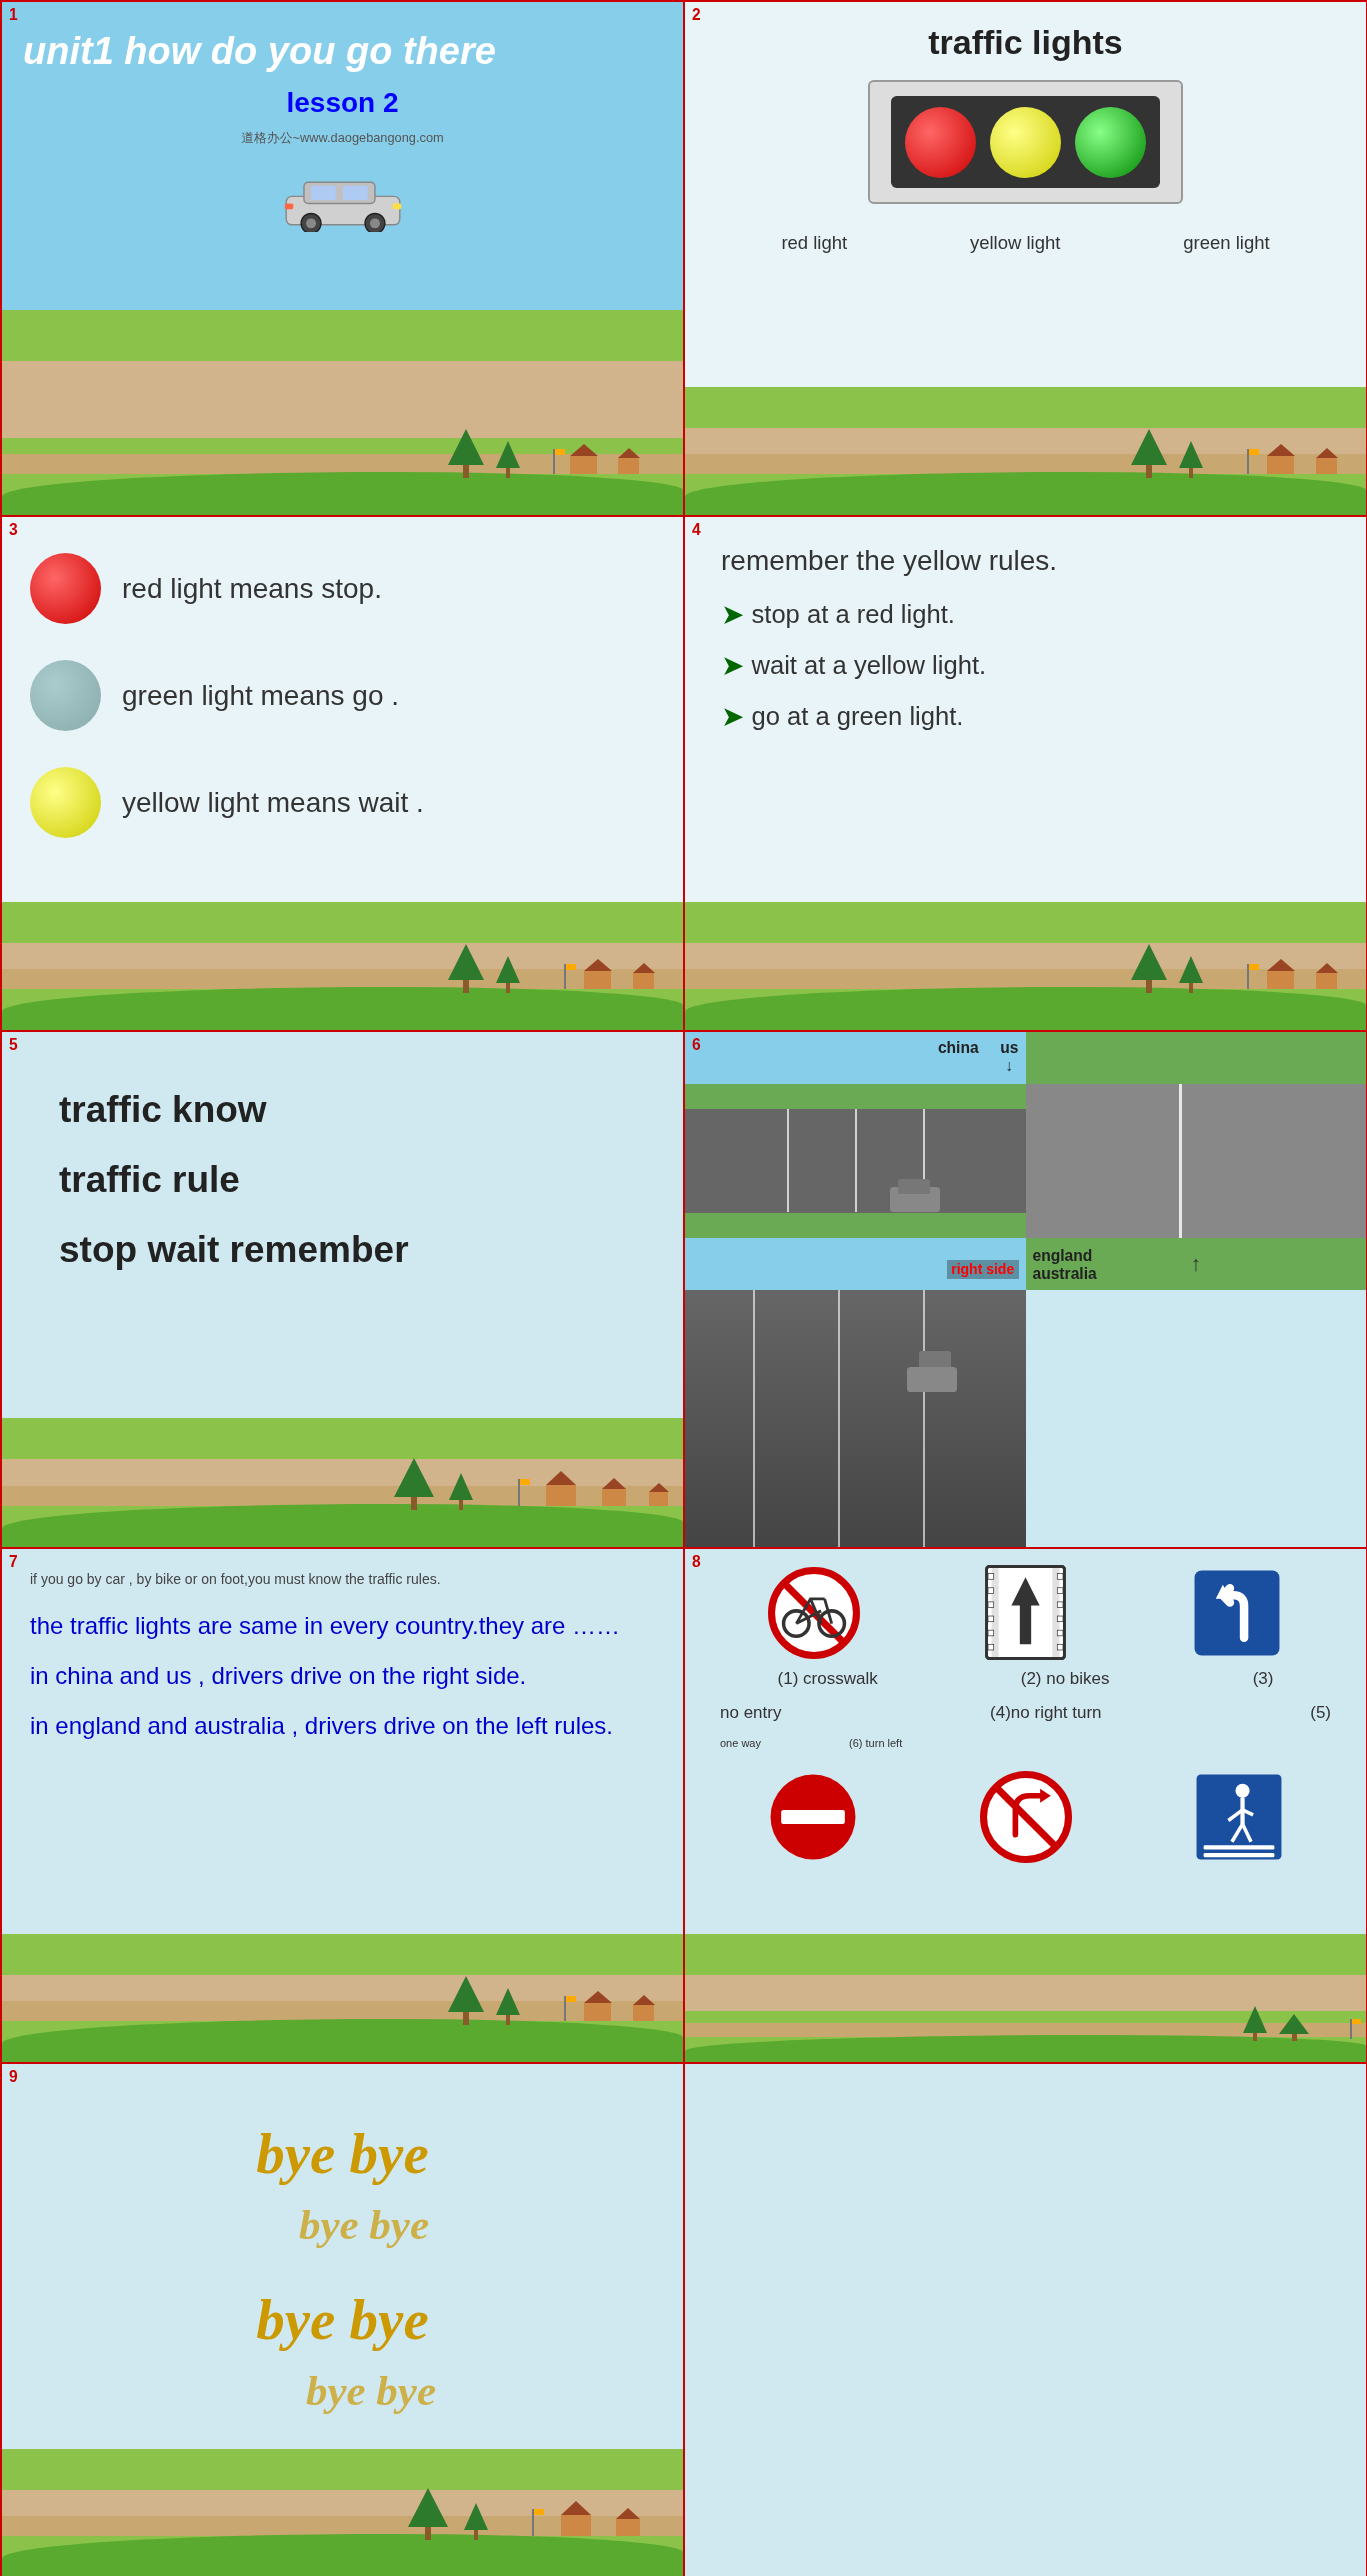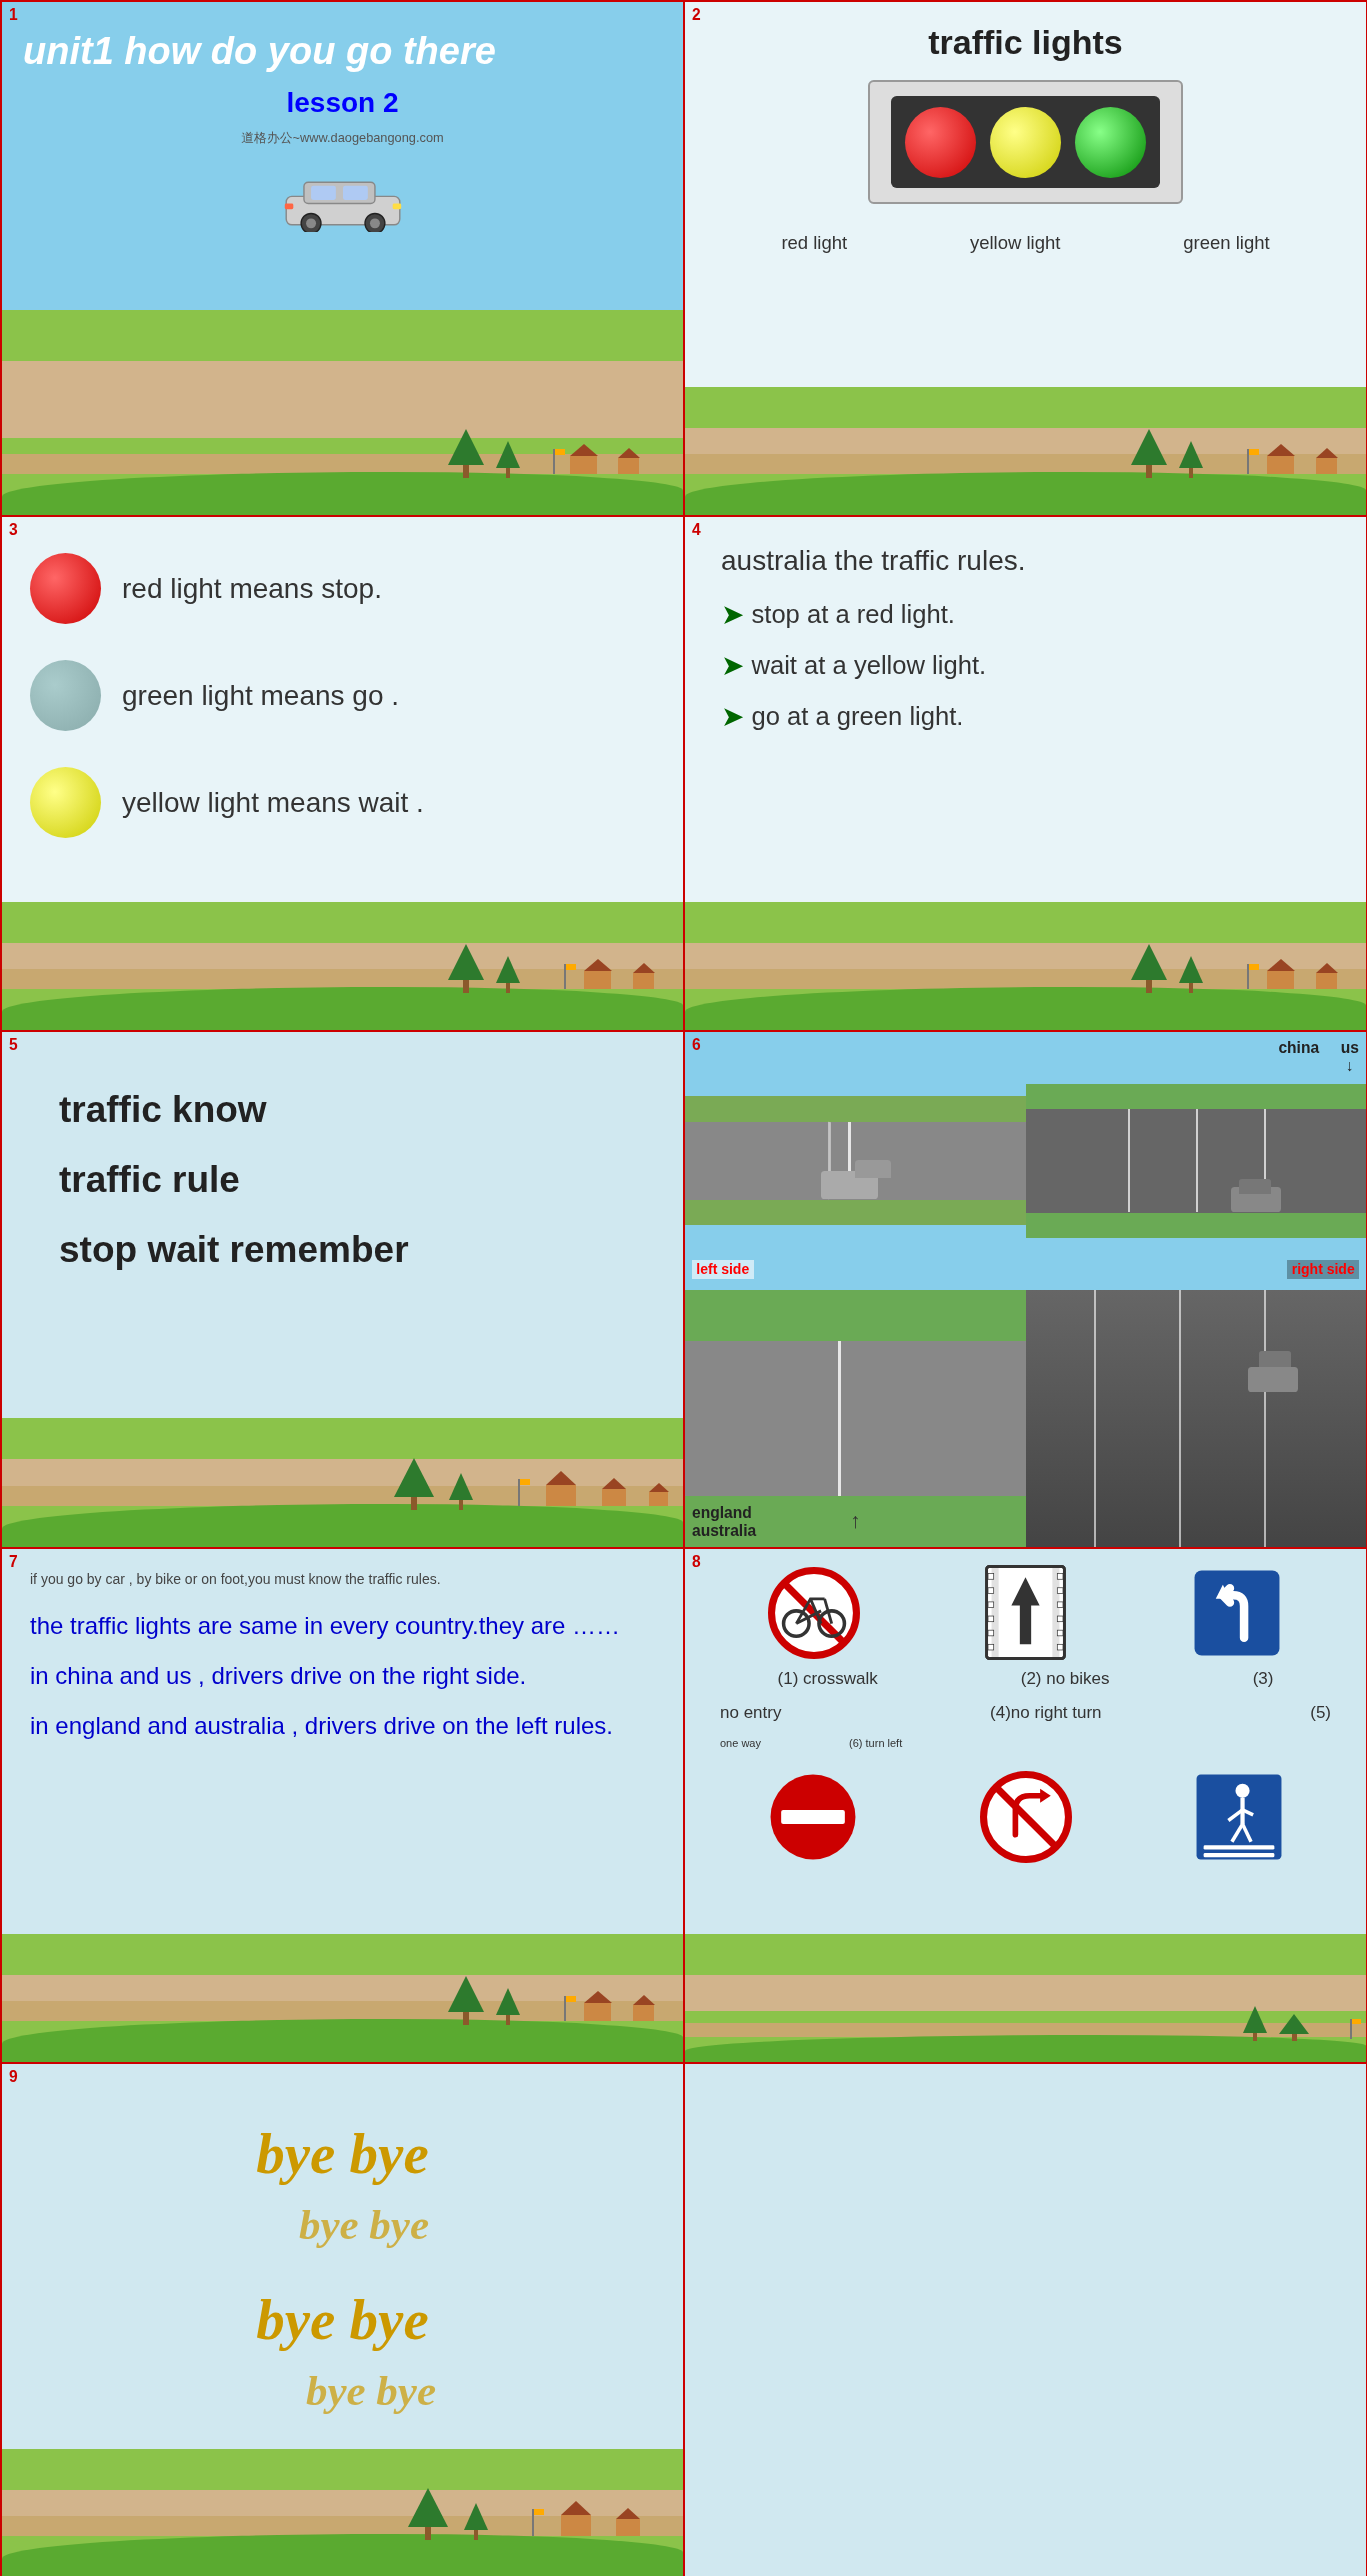--- a/index.html
+++ b/index.html
@@ -384,21 +384,21 @@
       <div style="position:absolute;bottom:41px;right:28px;">
         <div style="width:0;height:0;border-left:11.4px solid transparent;border-right:11.4px solid transparent;border-bottom:10.7px solid #994422;"></div>
         <div style="width:21px;height:15.6px;background:#cc8844;"></div>
       </div>
     </div>
   </div>
 
   <div class="slide slide-4">
     <span class="slide-num">4</span>
     <div class="content">
-      <div class="main-title">australia the traffic rules.</div>
+      <div class="main-title">remember the yellow rules.</div>
       <div class="rule-item">
         <span class="arrow-right">➤</span>
         <span>stop at a red light.</span>
       </div>
       <div class="rule-item">
         <span class="arrow-right">➤</span>
         <span>wait at a yellow light.</span>
       </div>
       <div class="rule-item">
         <span class="arrow-right">➤</span>
@@ -467,32 +467,20 @@
         <div style="width:0;height:0;border-left:10px solid transparent;border-right:10px solid transparent;border-bottom:9.2px solid #994422;"></div>
         <div style="width:18.5px;height:14px;background:#cc8844;"></div>
       </div>
     </div>
   </div>
 
   <div class="slide" style="background:#cce8f0;padding:0;min-height:515px;">
     <span class="slide-num">6</span>
     <div style="display:grid;grid-template-columns:1fr 1fr;grid-template-rows:1fr 1fr;height:515px;">
 
-      <div style="position:relative;background:linear-gradient(to bottom, #6aaa55 0%, #6aaa55 20%, #888 20%, #888 80%, #6aaa55 80%);">
-
-        <div style="position:absolute;top:0;left:0;right:0;bottom:0;overflow:hidden;">
-          <div style="position:absolute;top:0;left:0;right:0;bottom:0;background:linear-gradient(to bottom,#87ceeb 0%,#87ceeb 25%,#7aaa55 25%,#7aaa55 35%,#888888 35%,#888888 65%,#7aaa55 65%,#7aaa55 75%,#87ceeb 75%,#87ceeb 100%);"></div>
-          <div style="position:absolute;top:35%;left:48%;width:2.8px;height:30%;background:white;opacity:0.8;"></div>
-          <div style="position:absolute;top:35%;left:42%;width:2.8px;height:30%;background:white;opacity:0.5;transform:perspective(142px) rotateY(20deg);"></div>
-
-          <div style="position:absolute;bottom:35%;left:40%;width:57px;height:28px;background:#aaa;border-radius:3.6px;"></div>
-          <div style="position:absolute;bottom:calc(35% + 21px);left:50%;width:36px;height:18px;background:#999;border-radius:3.6px 3.6px 0 0;"></div>
-        </div>
-        <div style="position:absolute;bottom:10.7px;left:7px;font-size:14px;font-weight:bold;color:red;background:rgba(255,255,255,0.6);padding:1.4px 4.3px;">left side</div>
-      </div>
 
       <div style="position:relative;background:linear-gradient(to bottom, #555 0%, #666 40%, #777 50%, #666 60%, #555 100%);">
         <div style="position:absolute;top:0;left:0;right:0;bottom:0;background:linear-gradient(to bottom,#87ceeb 0%,#87ceeb 20%,#6aaa55 20%,#6aaa55 30%,#666 30%,#666 70%,#6aaa55 70%,#6aaa55 80%,#87ceeb 80%,#87ceeb 100%);"></div>
 
         <div style="position:absolute;top:30%;left:30%;width:2.1px;height:40%;background:white;opacity:0.7;"></div>
         <div style="position:absolute;top:30%;left:50%;width:2.1px;height:40%;background:white;opacity:0.7;"></div>
         <div style="position:absolute;top:30%;left:70%;width:2.1px;height:40%;background:white;opacity:0.7;"></div>
 
         <div style="position:absolute;bottom:30%;right:25%;width:50px;height:25px;background:#888;border-radius:3.6px;"></div>
         <div style="position:absolute;bottom:calc(30% + 18px);right:28%;width:32px;height:15.6px;background:#777;border-radius:2.8px 2.8px 0 0;"></div>

